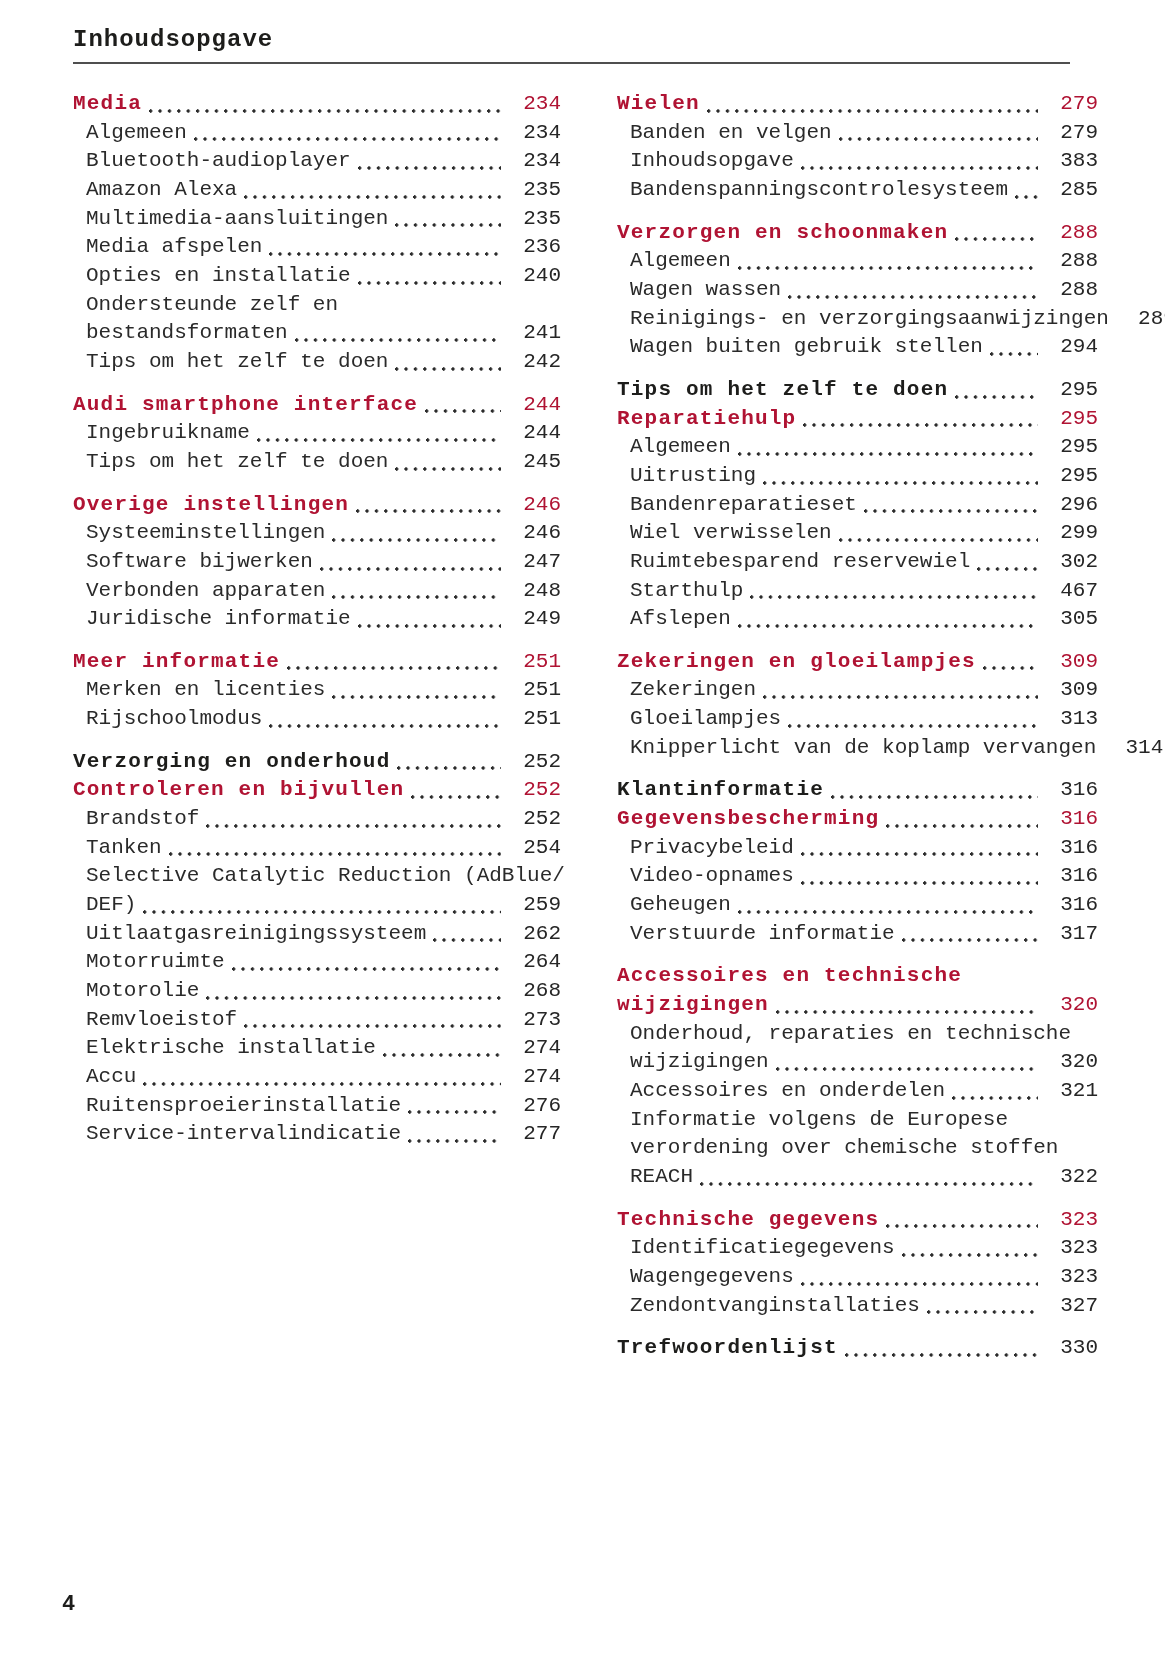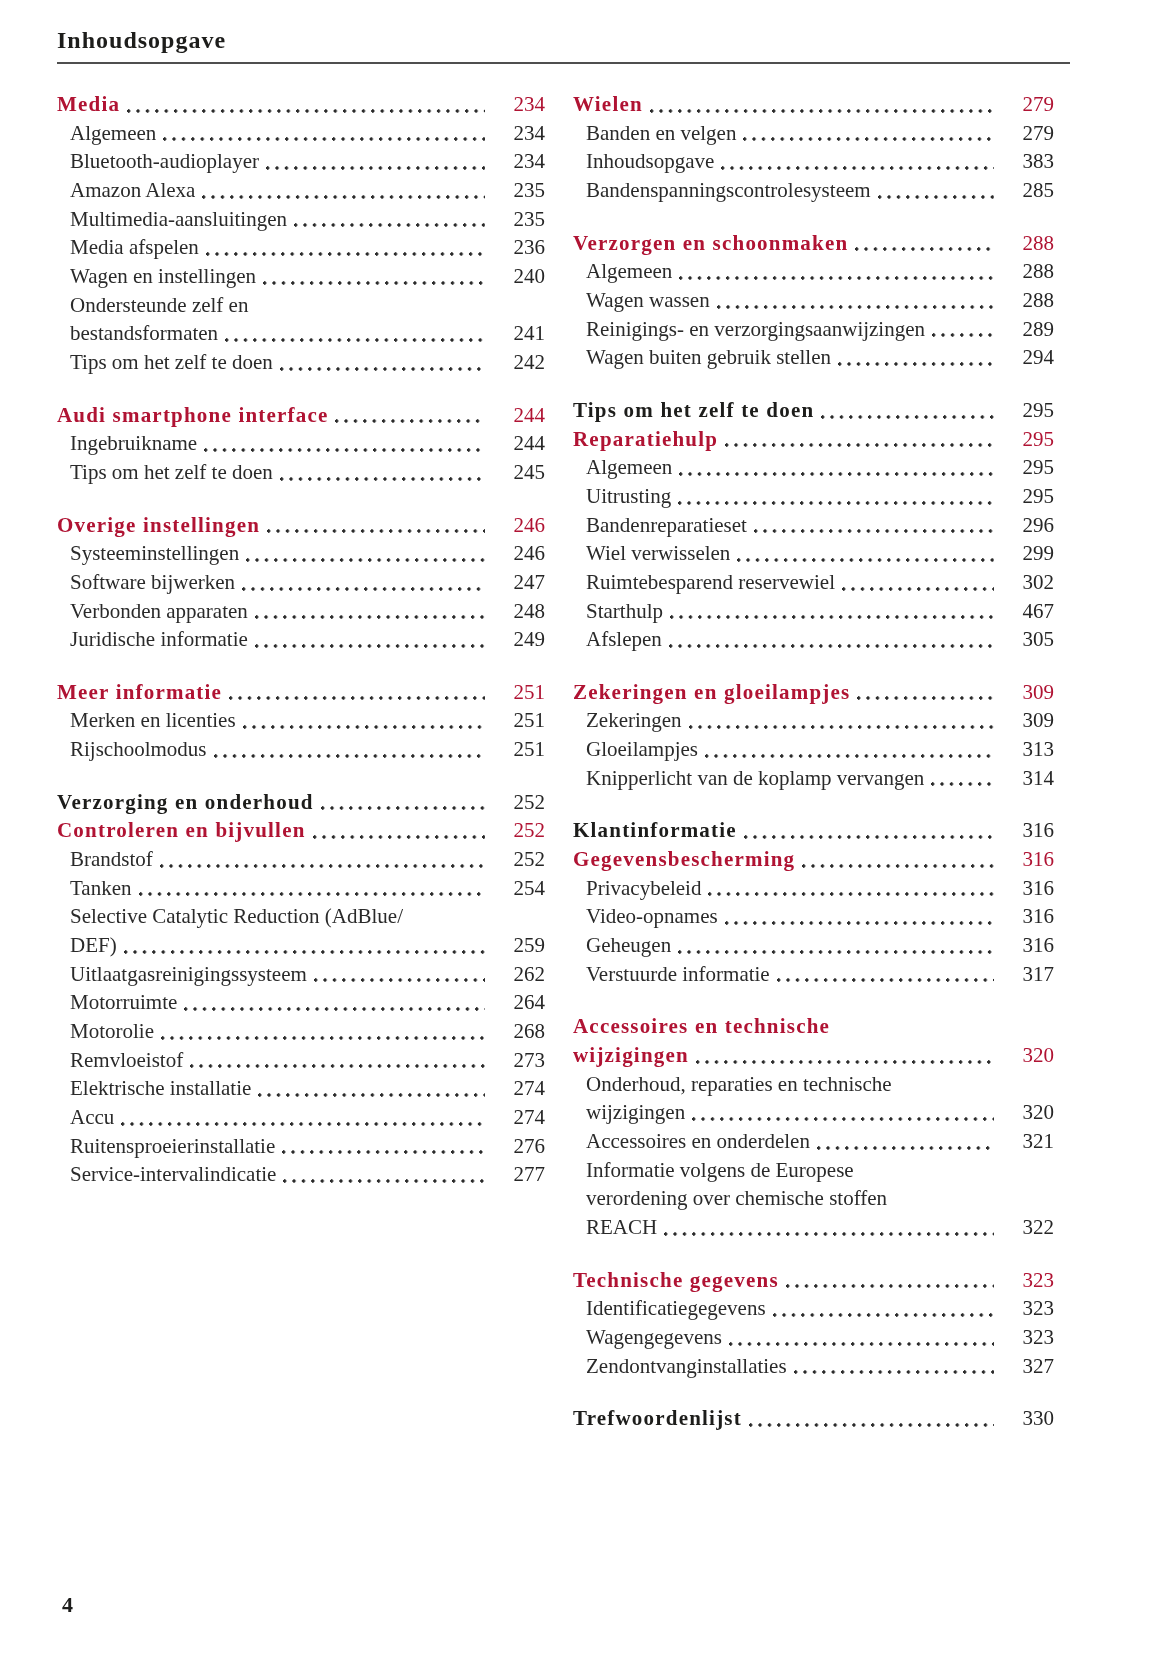--- a/index.html
+++ b/index.html
@@ -1,45 +1,45 @@
 <!DOCTYPE html>
 <html><head>
 <meta charset="utf-8">
 <style>
   html,body{margin:0;padding:0;background:#ffffff;}
   .page{
     position:relative;
     width:1165px;height:1653px;
     box-sizing:border-box;
     background:#ffffff;
-    font-family:Liberation Serif, serif;
+    font-family:Liberation Mono, monospace;
     color:#262626;
-    padding:27px 95px 0 57px;
+    padding:27px 95px 0 73px;
     overflow:hidden;
   }
   .doc-header h1{
     margin:0;
     font-size:24px;
     line-height:26px;
     font-weight:700;
     letter-spacing:1px;
     color:#1d1d1b;
   }
   .rule{
     border:0;border-top:2px solid #4f4f4f;
     margin:9px 0 0 0;
     width:100%;
   }
   .toc{
     display:grid;
     grid-template-columns:488px 481px;
-    column-gap:28px;
+    column-gap:56px;
     margin-top:26px;
   }
-  .section + .section{margin-top:24px;}
+  .section + .section{margin-top:14px;}
   .row{
     display:flex;
     align-items:baseline;
     font-size:21px;
     line-height:28.65px;
     white-space:nowrap;
   }
   .label{flex:0 0 auto;}
   .row.item .label{padding-left:13px;}
   .row.chapter .label{font-weight:700;letter-spacing:1.2px;color:#b01333;}
@@ -107,21 +107,21 @@
             <span class="label">Multimedia-aansluitingen</span>
             <span class="leader"></span>
             <span class="pagenum">235</span>
           </div>
           <div class="row item">
             <span class="label">Media afspelen</span>
             <span class="leader"></span>
             <span class="pagenum">236</span>
           </div>
           <div class="row item">
-            <span class="label">Wagen en instellingen</span>
+            <span class="label">Opties en installatie</span>
             <span class="leader"></span>
             <span class="pagenum">240</span>
           </div>
           <div class="row item">
             <span class="label">Ondersteunde zelf en</span>
           </div>
           <div class="row item">
             <span class="label">bestandsformaten</span>
             <span class="leader"></span>
             <span class="pagenum">241</span>

